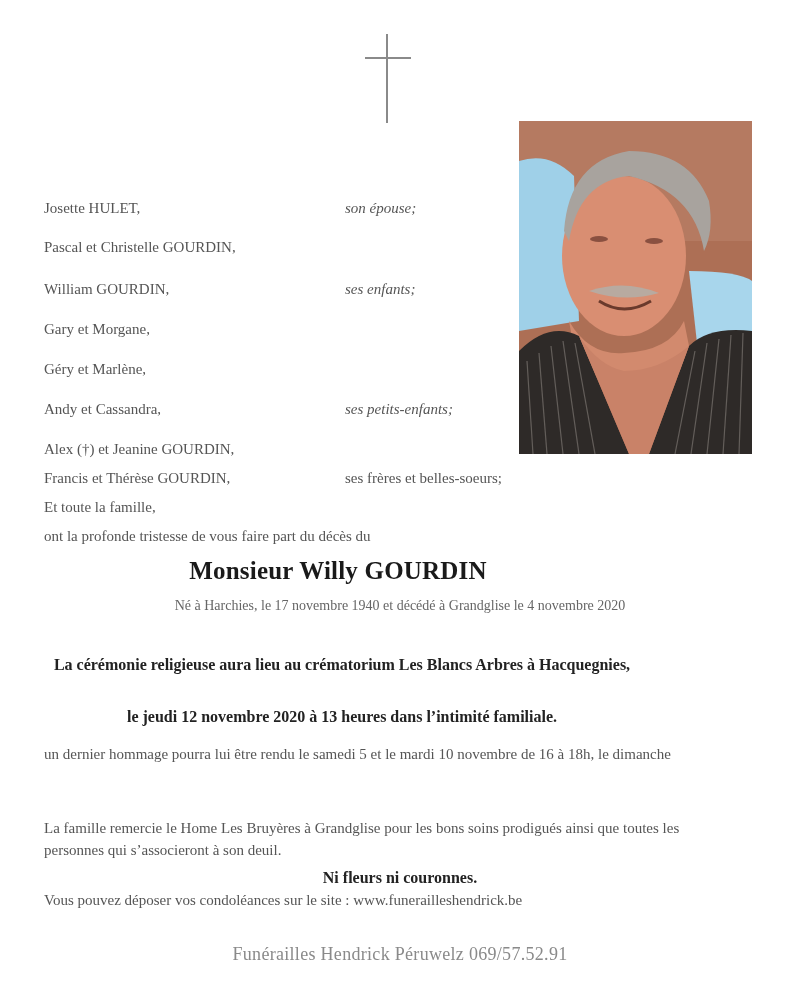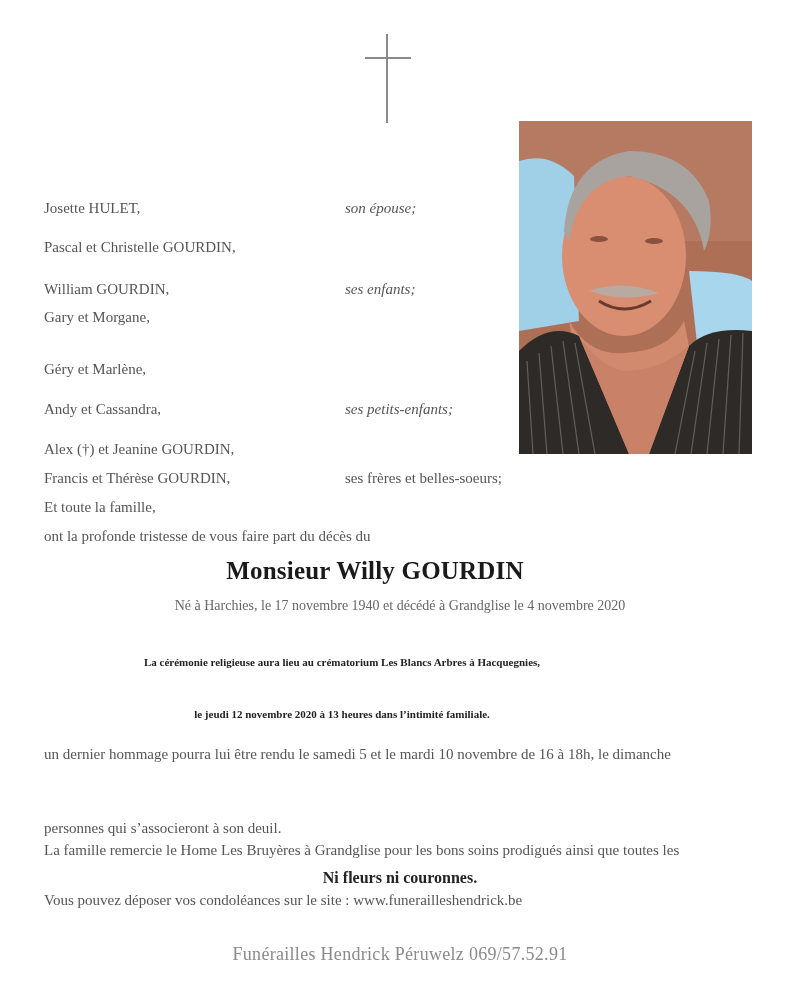--- a/index.html
+++ b/index.html
@@ -14,25 +14,25 @@
     .photo {
       left: 519px; top: 121px; width: 233px; height: 333px; overflow: hidden;
       background: #b07358;
     }
     .photo svg { display: block; }
     .line { font-size: 15px; white-space: nowrap; line-height: 18px; }
     .role { font-style: italic; }
     .role-normal { font-style: normal; }
     .title {
       left: 0; width: 676px; top: 557px; text-align: center;
-      font-size: 25px; font-weight: bold; color: #1a1a1a; letter-spacing: 0.2px; padding-left: 37px;
+      font-size: 25px; font-weight: bold; color: #1a1a1a; letter-spacing: 0.2px;
     }
     .dates { left: 0; width: 800px; top: 598px; text-align: center; font-size: 14px; color: #666666; }
     .ceremony {
-      left: 0; width: 684px; text-align: center; font-size: 11px; font-weight: bold; color: #222222;
+      left: 0; width: 684px; text-align: center; font-size: 16px; font-weight: bold; color: #222222;
     }
     .para { left: 44px; width: 720px; font-size: 15px; line-height: 21.5px; color: #555555; }
     .center-bold { left: 0; width: 800px; text-align: center; font-size: 16px; font-weight: bold; color: #222222; }
     .footer { left: 0; width: 800px; top: 944px; text-align: center; font-size: 18px; color: #8a8a8a; letter-spacing: 0.3px; }
   </style>
 </head>
 <body>
 
 <div class="abs cross-v"></div>
 <div class="abs cross-h"></div>
@@ -69,21 +69,21 @@
 </div>
 
 <div class="abs line" style="left:44px; top:199px;">Josette HULET,</div>
 <div class="abs line role" style="left:345px; top:199px;">son épouse;</div>
 
 <div class="abs line" style="left:44px; top:238px;">Pascal et Christelle GOURDIN,</div>
 
 <div class="abs line" style="left:44px; top:280px;">William GOURDIN,</div>
 <div class="abs line role" style="left:345px; top:280px;">ses enfants;</div>
 
-<div class="abs line" style="left:44px; top:308px;">Gary et Morgane,</div>
+<div class="abs line" style="left:44px; top:320px;">Gary et Morgane,</div>
 
 <div class="abs line" style="left:44px; top:360px;">Géry et Marlène,</div>
 
 <div class="abs line" style="left:44px; top:400px;">Andy et Cassandra,</div>
 <div class="abs line role" style="left:345px; top:400px;">ses petits-enfants;</div>
 
 <div class="abs line" style="left:44px; top:440px;">Alex (†) et Jeanine GOURDIN,</div>
 
 <div class="abs line" style="left:44px; top:469px;">Francis et Thérèse GOURDIN,</div>
 <div class="abs line role-normal" style="left:345px; top:469px;">ses frères et belles-soeurs;</div>
@@ -96,20 +96,20 @@
 <div class="abs dates">Né à Harchies, le 17 novembre 1940  et décédé à Grandglise le 4 novembre 2020</div>
 
 <div class="abs ceremony" style="top:656px;">La cérémonie religieuse aura lieu au crématorium Les Blancs Arbres à Hacquegnies,</div>
 <div class="abs ceremony" style="top:684px;margin-top:24px;">le jeudi 12 novembre 2020 à 13 heures dans l’intimité familiale.</div>
 
 <div class="abs para" style="top:744px;">
   <div>un dernier hommage pourra lui être rendu le samedi  5  et le mardi 10 novembre de 16 à 18h,  le dimanche</div>
 </div>
 
 <div class="abs para" style="top:818px;">
+  <div>La famille remercie le Home Les Bruyères à Grandglise pour les bons soins prodigués ainsi que toutes les</div>
   <div>personnes qui s’associeront à son deuil.</div>
-  <div>La famille remercie le Home Les Bruyères à Grandglise pour les bons soins prodigués ainsi que toutes les</div>
 </div>
 
 <div class="abs center-bold" style="top:869px;">Ni fleurs ni couronnes.</div>
 <div class="abs para" style="top:890px;">Vous pouvez déposer vos condoléances sur le site : www.funerailleshendrick.be</div>
 
 <div class="abs footer">Funérailles Hendrick  Péruwelz  069/57.52.91</div>
 
 </body></html>

